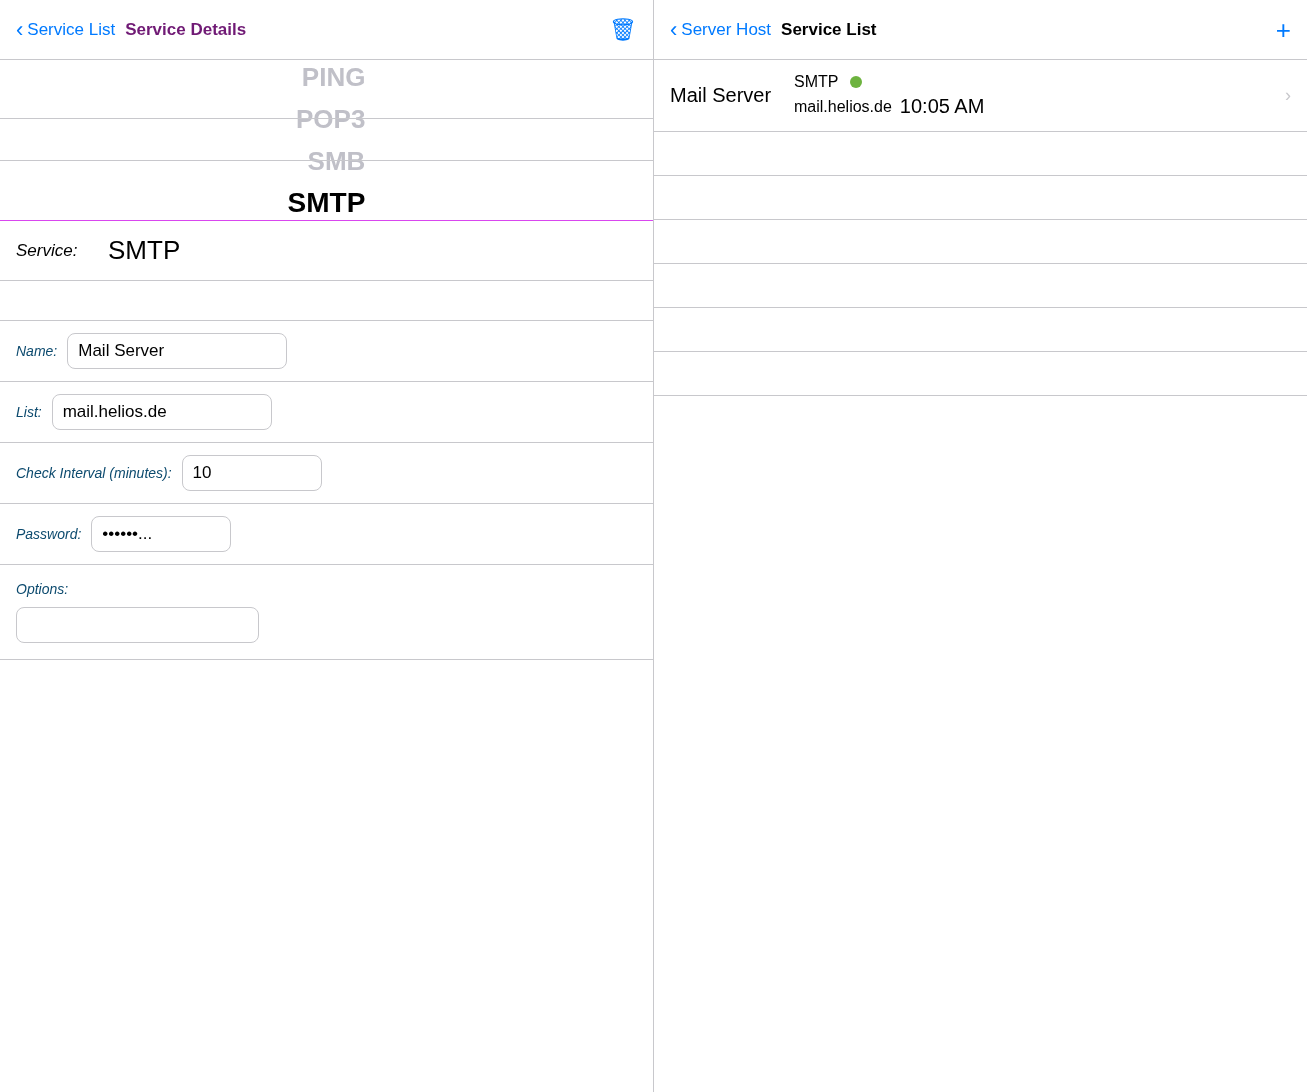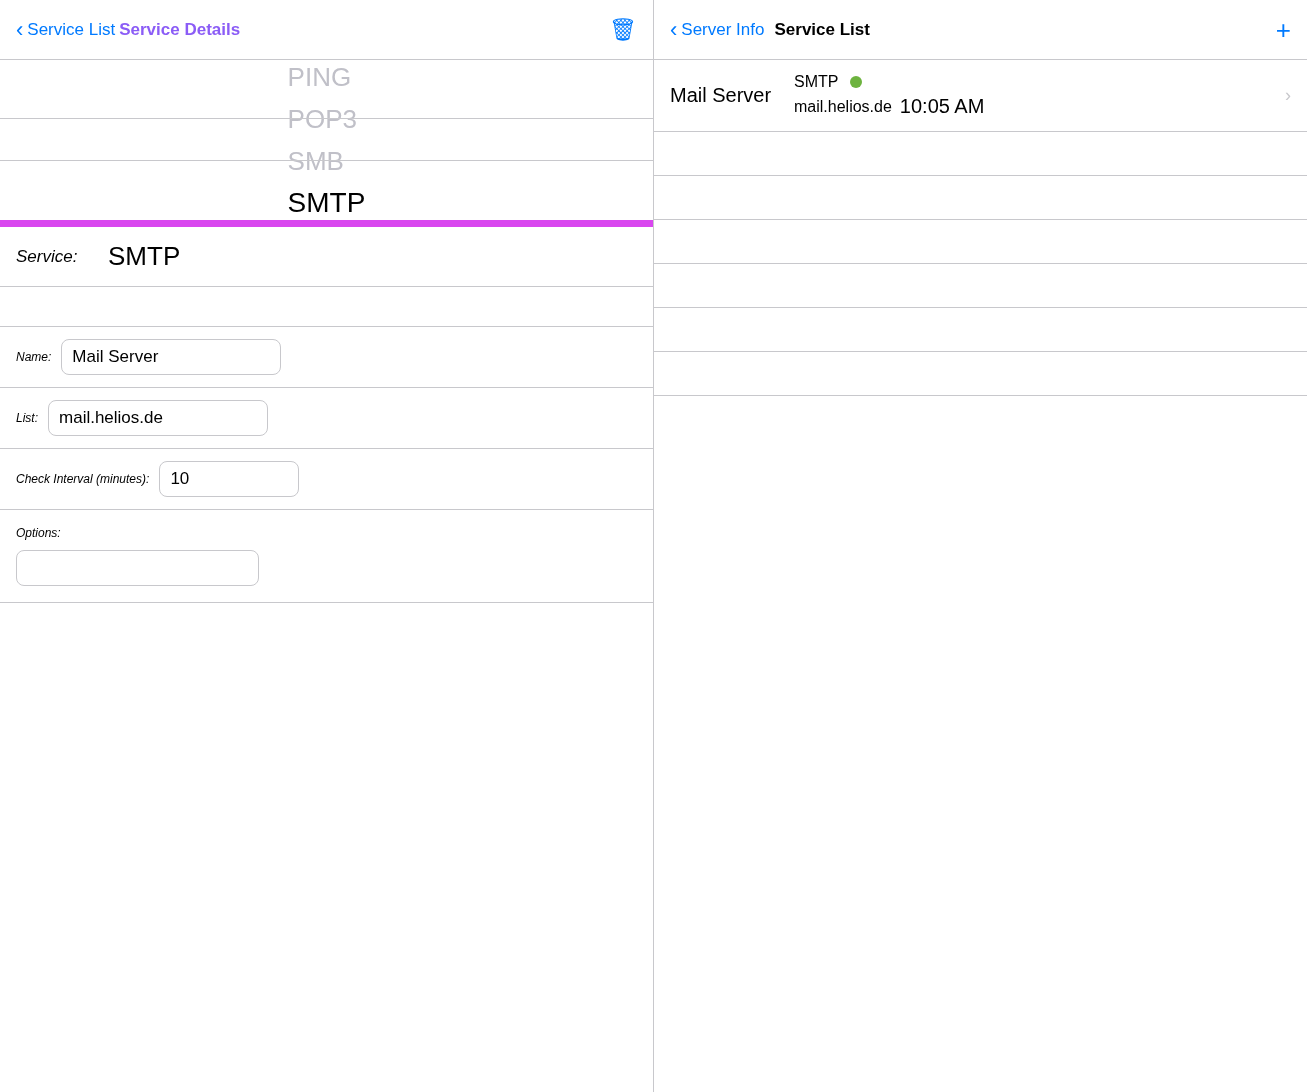--- a/index.html
+++ b/index.html
@@ -45,21 +45,22 @@
     }
 
     .nav-back-text {
       color: #007aff;
       font-size: 17px;
     }
 
     .nav-title {
       font-size: 17px;
       font-weight: 700;
-      color: #8b5cf6;
+      color: #701a75;
+      margin-left: 6px;
     }
 
     .nav-trash {
       color: #007aff;
       font-size: 22px;
     }
 
     
     .picker-area {
       height: 160px;
@@ -75,22 +76,23 @@
       display: flex;
       flex-direction: column;
       align-items: center;
       gap: 0;
     }
 
     .picker-item {
       font-size: 26px;
       color: #c0c0c8;
       line-height: 42px;
-      text-align: left;
+      text-align: right;
       width: 100%;
+      font-weight: bold;
     }
 
     .picker-item.selected {
       color: #000;
       font-size: 28px;
     }
 
     .picker-selection-bar-top {
       position: absolute;
       left: 0; right: 0;
@@ -108,21 +110,21 @@
       height: 1px;
       background: #c8c8cc;
     }
 
     
     .service-row {
       display: flex;
       align-items: center;
       padding: 14px 16px;
       border-bottom: 1px solid #c8c8cc;
-      border-top: 7px solid #d946ef;
+      border-top: 1px solid #d946ef;
       gap: 12px;
     }
 
     .service-label {
       font-style: italic;
       font-size: 17px;
       color: #000;
       min-width: 80px;
     }
 
@@ -144,22 +146,22 @@
       display: flex;
       align-items: center;
       padding: 12px 16px;
       border-bottom: 1px solid #c8c8cc;
       background: #fff;
       gap: 10px;
     }
 
     .form-label {
       font-style: italic;
-      font-size: 12px;
-      color: #000000;
+      font-size: 14px;
+      color: #0c4a6e;
       text-align: right;
       white-space: nowrap;
     }
 
     .form-input {
       border: 1px solid #c8c8cc;
       border-radius: 8px;
       padding: 7px 10px;
       font-size: 17px;
       color: #000;
@@ -343,36 +345,40 @@
     <span class="form-label">List:</span>
     <input class="form-input" type="text" value="mail.helios.de" style="">
   </div>
 
   <div class="form-row">
     <span class="form-label">Check Interval (minutes):</span>
     <input class="form-input wide" type="text" value="10" style="">
   </div>
 
 
+  <div class="form-row">
+    <span class="form-label">Password:</span>
+    <input class="form-input wide" type="text" value="••••••..." style="">
+  </div>
 
   <div class="form-row options-row">
     <span class="form-label">Options:</span>
     <input class="form-input options" type="text" style="">
   </div>
 
   <div class="bottom-spacer"></div>
 
 </div>
 
 <div class="right-panel">
 
   <div class="right-nav-bar">
     <div class="right-nav-left">
       <span class="nav-back-arrow">‹</span>
-      <span class="nav-back-text">Server Info</span>
+      <span class="nav-back-text">Server Host</span>
       <span class="right-nav-title">Service List</span>
     </div>
     <span class="nav-add">+</span>
   </div>
 
   <div class="list-item">
     <span class="list-item-name">Mail Server</span>
     <div class="list-item-details">
       <div class="list-item-service-row">
         <span class="list-item-service">SMTP</span>

